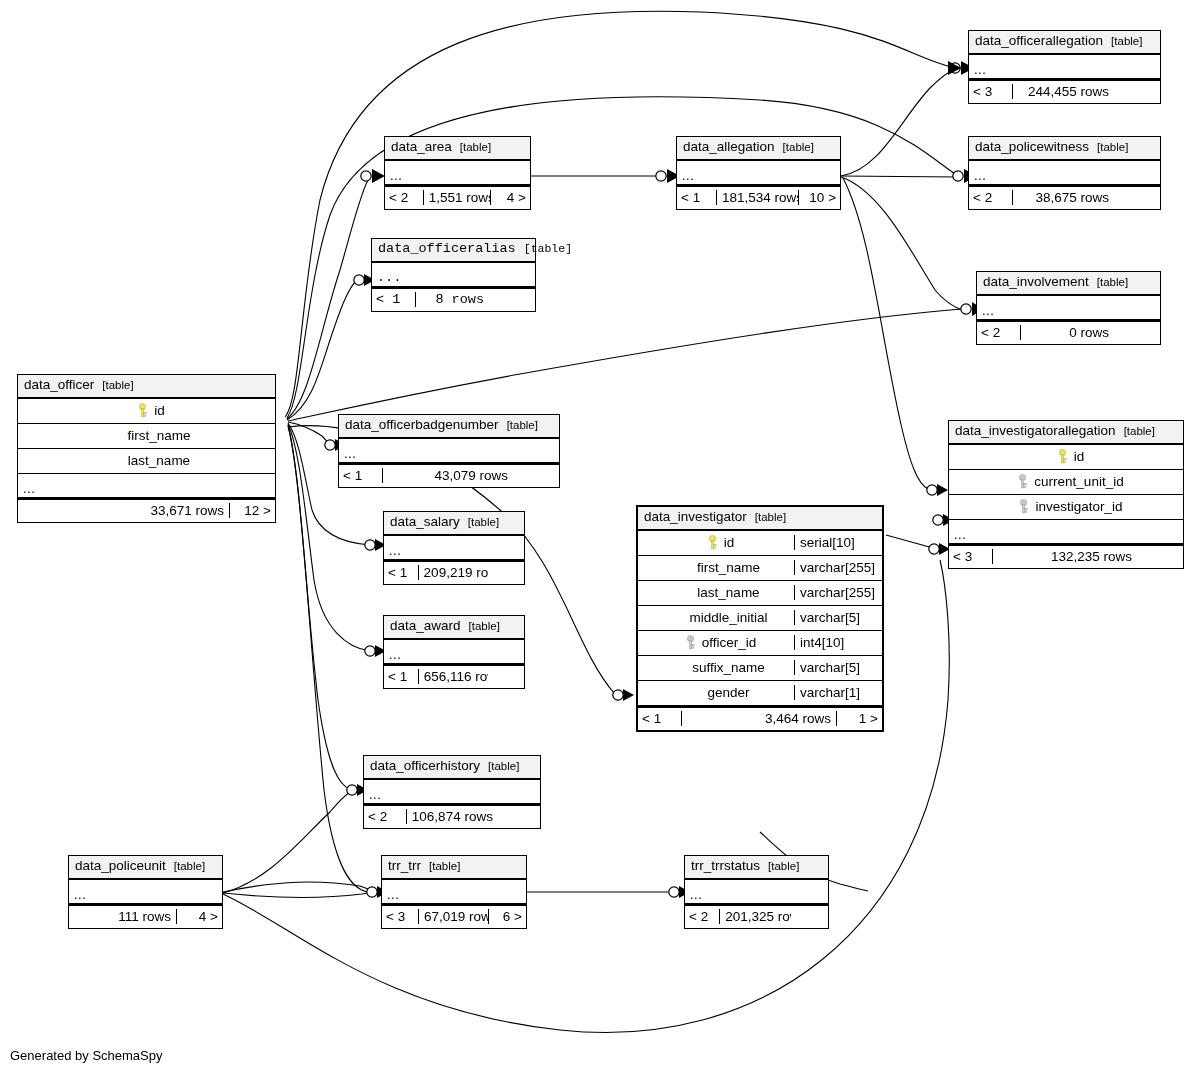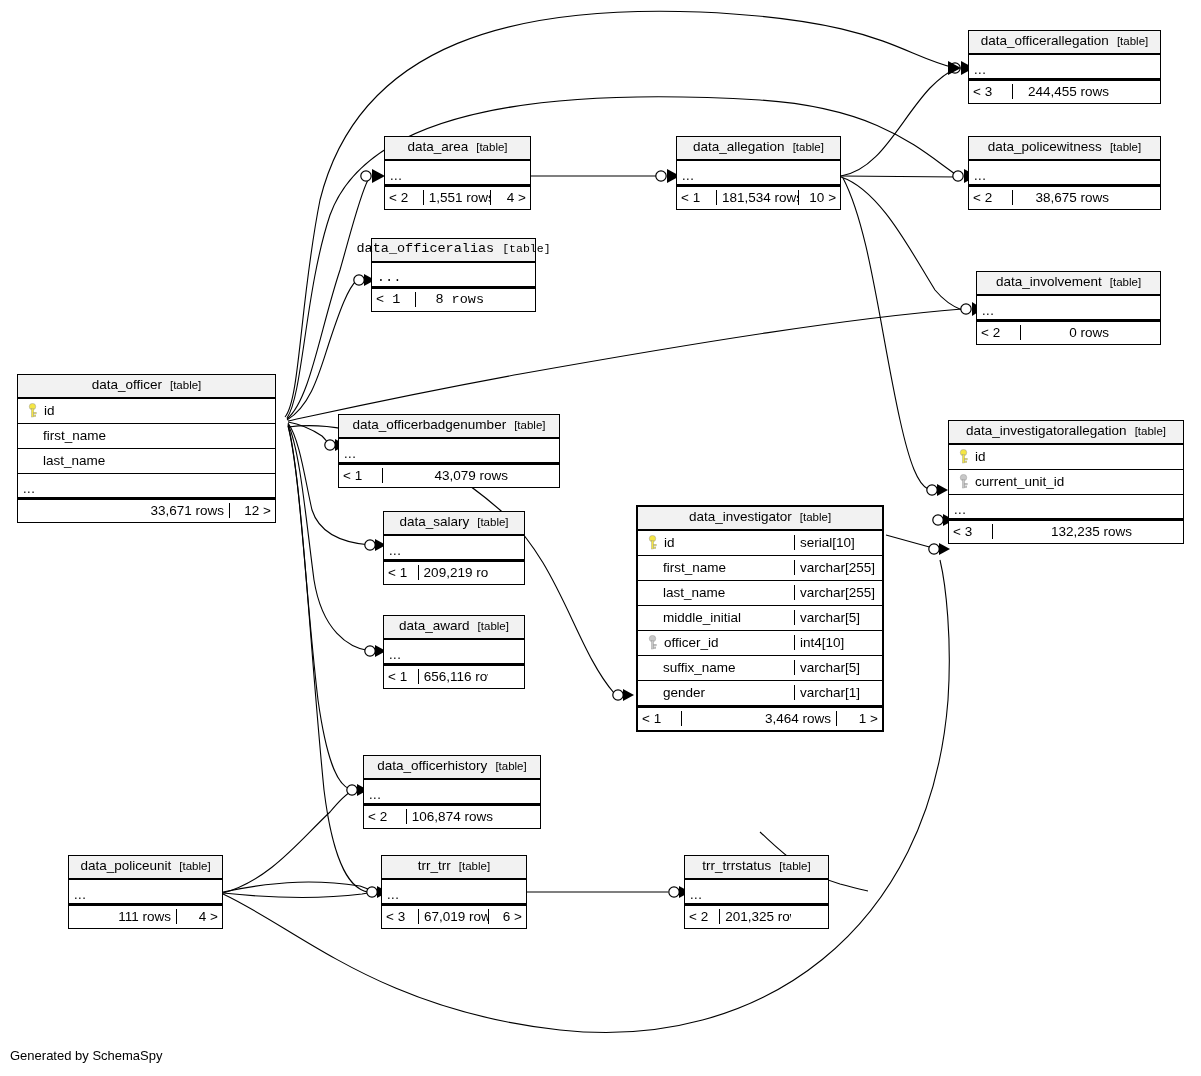--- a/index.html
+++ b/index.html
@@ -51,41 +51,42 @@
     color: #000000;
     z-index: 5;
   }
   .tbl.thick { border: 2px solid #000000; }
 
   .tbl-head {
     background: #f2f2f2;
     border-bottom: 2px solid #000000;
     display: flex;
     align-items: center;
-    justify-content: center;
+    justify-content: flex-start;
     padding: 2px 6px 3px 6px;
     white-space: nowrap;
     line-height: 1.25;
   }
   .tbl-head .tname { font-size: 13.5px; }
   .tbl-head .ttag { font-size: 11.5px; padding-left: 8px; }
 
   .row {
     display: flex;
     align-items: center;
     border-bottom: 1px solid #000000;
     height: 25px;
     white-space: nowrap;
     box-sizing: border-box;
   }
   .row:last-child { border-bottom: none; }
   .row .cname {
     flex: 1 1 auto;
     padding-left: 8px;
     overflow: hidden;
+    text-align: center;
   }
   .row .ctype {
     flex: 0 0 auto;
     border-left: 1px solid #000000;
     padding: 0 5px;
     width: 88px;
     box-sizing: border-box;
     overflow: hidden;
   }
   .row.ellipsis {
@@ -555,20 +556,28 @@
             </svg>id</span>
         </div>
         <div class="row">
           <span class="cname"><svg class="keyicon" viewBox="0 0 11 15">
               <circle cx="5.5" cy="3.6" r="3.2" fill="#c8c8c8" stroke="#999" stroke-width="0.5"></circle>
               <rect x="4.4" y="5.6" width="2.3" height="8.4" fill="#c8c8c8" stroke="#999" stroke-width="0.4"></rect>
               <rect x="6.6" y="9.2" width="2.6" height="1.7" fill="#c8c8c8" stroke="#999" stroke-width="0.4"></rect>
               <rect x="6.6" y="12.0" width="2.2" height="1.6" fill="#c8c8c8" stroke="#999" stroke-width="0.4"></rect>
             </svg>current_unit_id</span>
         </div>
+        <div class="row">
+          <span class="cname"><svg class="keyicon" viewBox="0 0 11 15">
+              <circle cx="5.5" cy="3.6" r="3.2" fill="#c8c8c8" stroke="#999" stroke-width="0.5"></circle>
+              <rect x="4.4" y="5.6" width="2.3" height="8.4" fill="#c8c8c8" stroke="#999" stroke-width="0.4"></rect>
+              <rect x="6.6" y="9.2" width="2.6" height="1.7" fill="#c8c8c8" stroke="#999" stroke-width="0.4"></rect>
+              <rect x="6.6" y="12.0" width="2.2" height="1.6" fill="#c8c8c8" stroke="#999" stroke-width="0.4"></rect>
+            </svg>investigator_id</span>
+        </div>
         <div class="row ellipsis">
           <span class="dots">...</span>
         </div>
         <div class="foot">
           <span class="f-left" style="width:44px">&lt; 3</span>
           <span class="f-mid">132,235 rows</span>
           <span class="f-right" style="width:46px"></span>
         </div>
       </div>
     </div>

